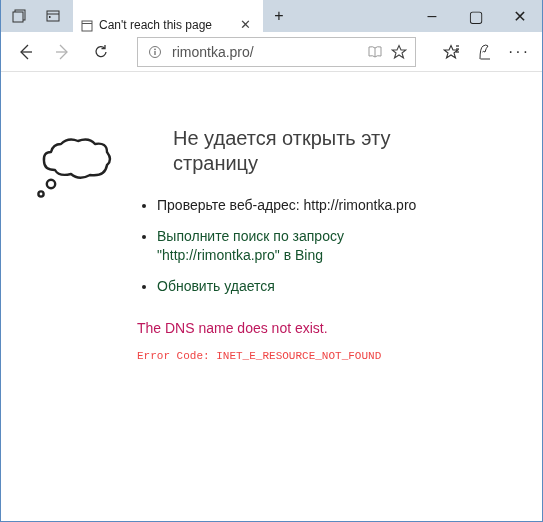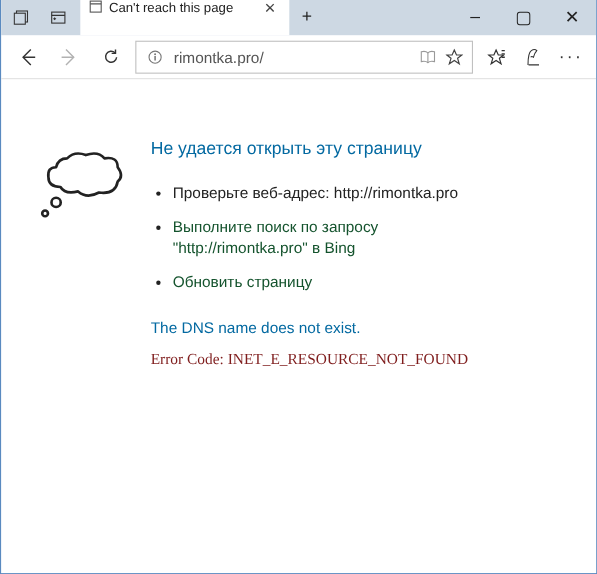--- a/index.html
+++ b/index.html
@@ -1,46 +1,46 @@
 <!DOCTYPE html>
 <html><head>
   <meta charset="utf-8">
   <style>
     * { margin:0; padding:0; box-sizing:border-box; }
     body { font-family:"Segoe UI",Arial,sans-serif; background:#fff; width:543px; height:522px; overflow:hidden; border:1px solid #5a8ac0; border-top:none; }
     .titlebar { height:32px; background:#cdd8e3; display:flex; align-items:stretch; }
     .tb-left { display:flex; align-items:center; gap:6px; padding:0 4px; }
     .tb-btn { width:28px; height:28px; display:flex; align-items:center; justify-content:center; color:#222; }
-    .tab { height:32px; background:#fff; display:flex; align-items:flex-start; padding:0 8px; gap:6px; font-size:12px; color:#222; margin-left:2px; min-width:190px; }
+    .tab { height:32px; background:#fff; display:flex; align-items:flex-end; padding:0 8px; gap:6px; font-size:12px; color:#222; margin-left:2px; min-width:190px; }
     .tab .label { flex:1; white-space:nowrap; overflow:hidden; text-overflow:ellipsis; }
     .tab .close { color:#444; font-size:13px; padding:0 4px; cursor:pointer; }
     .newtab { width:32px; display:flex; align-items:center; justify-content:center; color:#222; font-size:16px; cursor:pointer; }
     .tb-spacer { flex:1; }
     .winctrl { display:flex; }
     .winctrl div { width:44px; display:flex; align-items:center; justify-content:center; color:#222; cursor:pointer; }
     .toolbar { height:40px; display:flex; align-items:center; padding:0 6px; gap:2px; border-bottom:1px solid #e1e1e1; }
     .nav-btn { width:36px; height:36px; display:flex; align-items:center; justify-content:center; color:#333; cursor:pointer; }
     .nav-btn.disabled { color:#b2b2b2; cursor:default; }
-    .addr { flex:1; height:30px; border:1px solid #c0c0c0; display:flex; align-items:center; padding:0 8px; gap:8px; font-size:14px; color:#444; margin:0 2px; background:#fff; }
+    .addr { flex:1; height:30px; border:1px solid #c0c0c0; display:flex; align-items:center; padding:0 8px; gap:8px; font-size:14px; color:#444; margin:0 16px; background:#fff; }
     .addr-url { flex:1; font-family:inherit; border:none; outline:none; font-size:14px; color:#555; background:transparent; }
     .addr-icon { color:#777; cursor:pointer; }
     .addr-icon.padset { padding:0 2px; }
     .right-icons { display:flex; align-items:center; }
     .right-icons .nav-btn { width:34px; }
     .content { padding:54px 20px 20px 32px; display:flex; gap:18px; }
     .thought-icon { width:86px; flex-shrink:0; padding-top:4px; }
     .main { flex:1; color:#222; }
-    h1.err-title { font-size:16px; font-weight:400; color:#0369a1; line-height:1.25; margin-bottom:20px; max-width:260px; }
+    h1.err-title { font-size:20px; font-weight:400; color:#404040; line-height:1.25; margin-bottom:20px; max-width:260px;margin-left:36px; }
     .sub { font-size:14px; color:#333; margin-bottom:14px; }
     ul.sug { list-style:disc; padding-left:20px; font-size:14px; color:#222; margin-bottom:24px; }
     ul.sug li { margin-bottom:12px; line-height:1.35; max-width:290px; }
     ul.sug a { color:#14532d; text-decoration:none; }
     .details-lbl { font-size:13px; color:#888; margin-bottom:12px; }
-    .dns { font-size:14px; color:#0369a1; margin-bottom:14px; }
-    .ecode { font-family:Liberation Serif, serif; font-size:14px; color:#7f1d1d; }
+    .dns { font-size:14px; color:#be185d; margin-bottom:14px; }
+    .ecode { font-family:Liberation Mono, monospace; font-size:11px; color:#ef4444; }
     svg { display:block; }
   </style>
 </head>
 <body>
 
 <div class="titlebar">
   <div class="tb-left">
     <div class="tb-btn">
       <svg width="14" height="14" viewBox="0 0 14 14">
           <rect x="3" y="1" width="10" height="10" fill="none" stroke="#333" stroke-width="1"></rect>
@@ -149,18 +149,18 @@
                Q35 7 28 14 Z" fill="none" stroke="#222" stroke-width="2.4" stroke-linejoin="round"></path>
       <circle cx="18" cy="54" r="4.2" fill="none" stroke="#222" stroke-width="2.4"></circle>
       <circle cx="8" cy="64" r="2.6" fill="none" stroke="#222" stroke-width="2.4"></circle>
     </svg>
   </div>
   <div class="main">
     <h1 class="err-title">Не удается открыть эту страницу</h1>
     <ul class="sug">
       <li><span>Проверьте веб-адрес: </span><span>http://rimontka.pro</span></li>
       <li><a href="#">Выполните поиск по запросу "http://rimontka.pro" в Bing</a></li>
-      <li><a href="#">Обновить страницу</a></li>
+      <li><a href="#">Обновить удается</a></li>
     </ul>
     <div class="dns">The DNS name does not exist.</div>
     <div class="ecode"><span>Error Code: </span><span>INET_E_RESOURCE_NOT_FOUND</span></div>
   </div>
 </div>
 
 </body></html>

